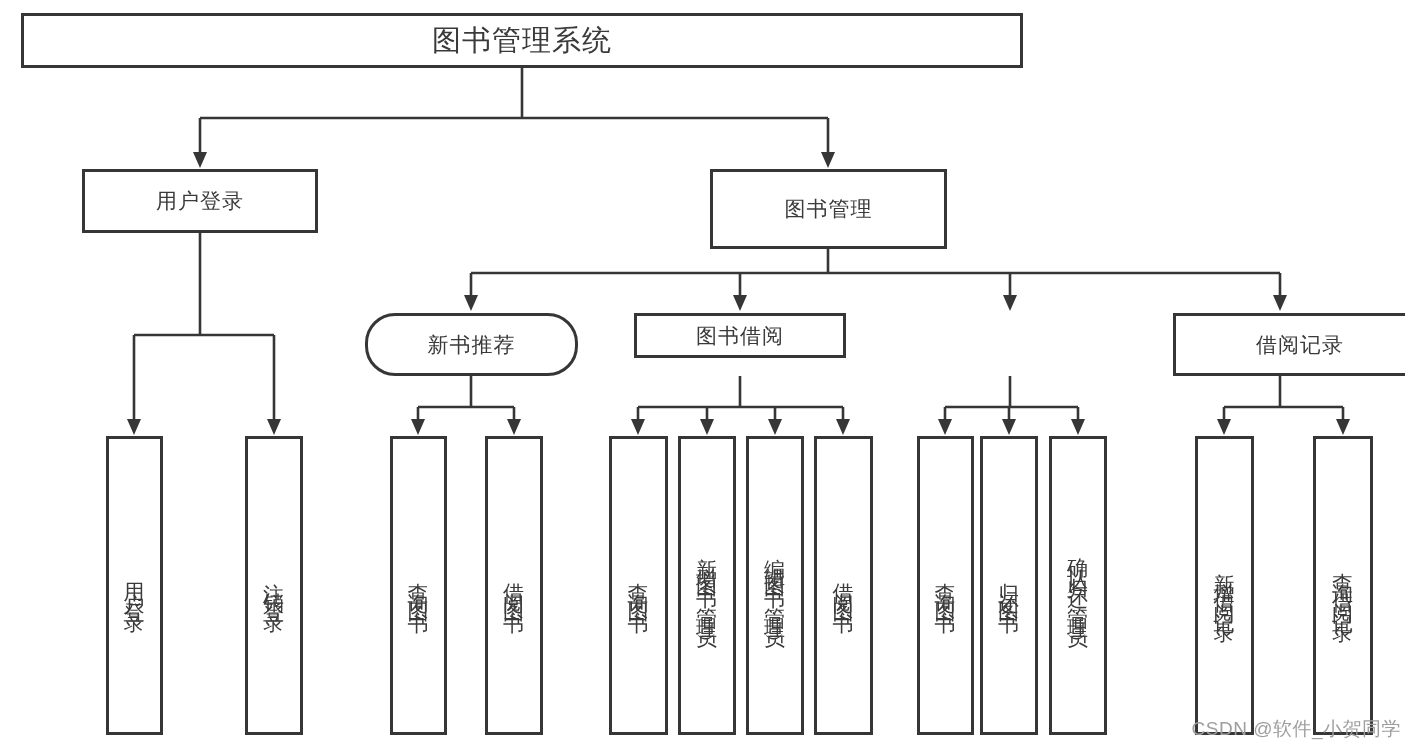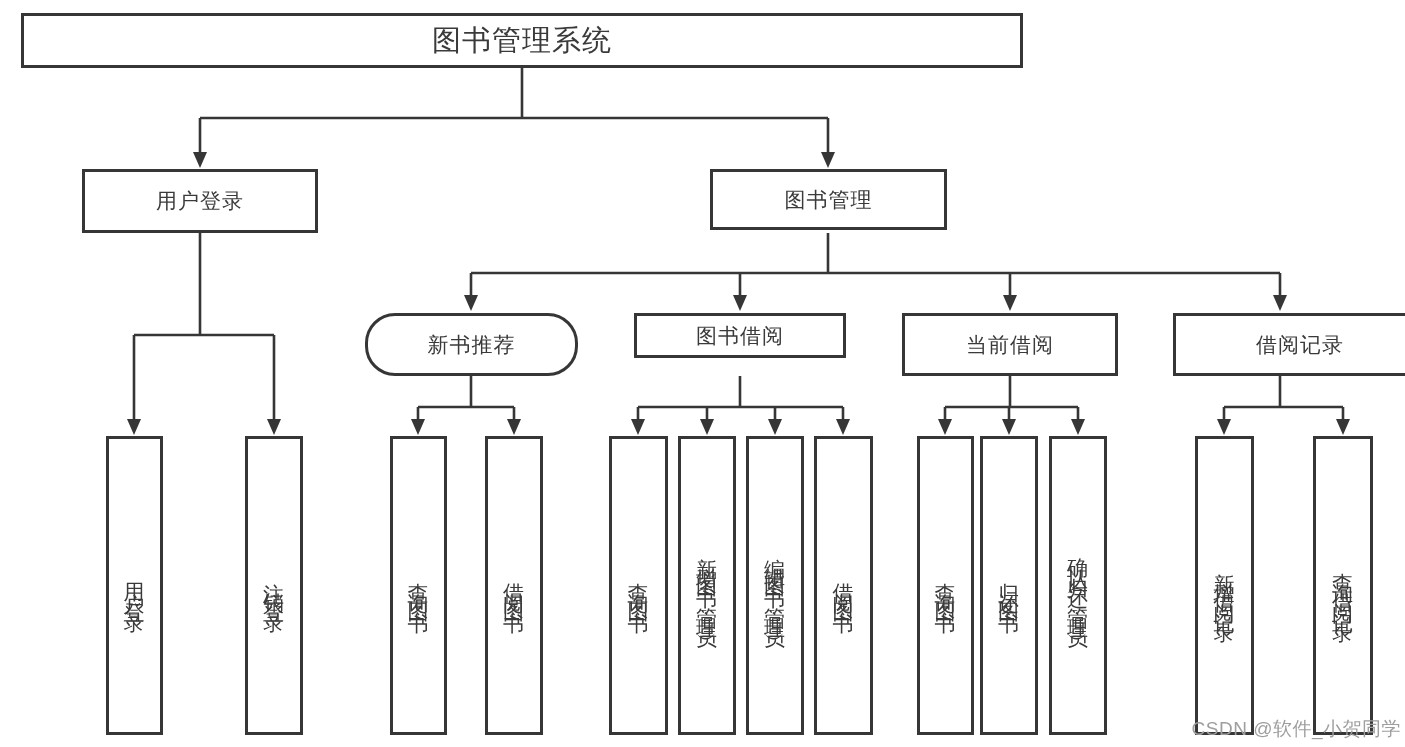--- a/index.html
+++ b/index.html
@@ -100,32 +100,29 @@
     <polygon class="head" points="1336,419 1350,419 1343,435"></polygon>
   </svg>
 
   <div class="box root" style="left:21px; top:13px; width:1002px; height:55px;">
     <span class="hlabel">图书管理系统</span>
   </div>
 
   <div class="box" style="left:82px; top:169px; width:236px; height:64px;">
     <span class="hlabel">用户登录</span>
   </div>
-  <div class="box" style="left:710px; top:169px; width:237px; height:61px;">
+  <div class="box" style="left:710px; top:169px; width:237px; height:80px;">
     <span class="hlabel">图书管理</span>
   </div>
 
   <div class="box" style="left:365px; top:313px; width:213px; height:63px;border-radius:30px;">
     <span class="hlabel">新书推荐</span>
   </div>
   <div class="box" style="left:634px; top:313px; width:212px; height:45px;">
     <span class="hlabel">图书借阅</span>
-  </div>
-  <div class="box" style="left:902px; top:313px; width:216px; height:63px;">
-    <span class="hlabel">当前借阅</span>
   </div>
   <div class="box" style="left:1173px; top:313px; width:254px; height:63px;">
     <span class="hlabel">借阅记录</span>
   </div>
 
   <div class="box leaf" style="left:106px; top:436px; width:57px; height:299px;">
     <span>用户登录</span>
   </div>
   <div class="box leaf" style="left:245px; top:436px; width:58px; height:299px;">
     <span>注销登录</span>

